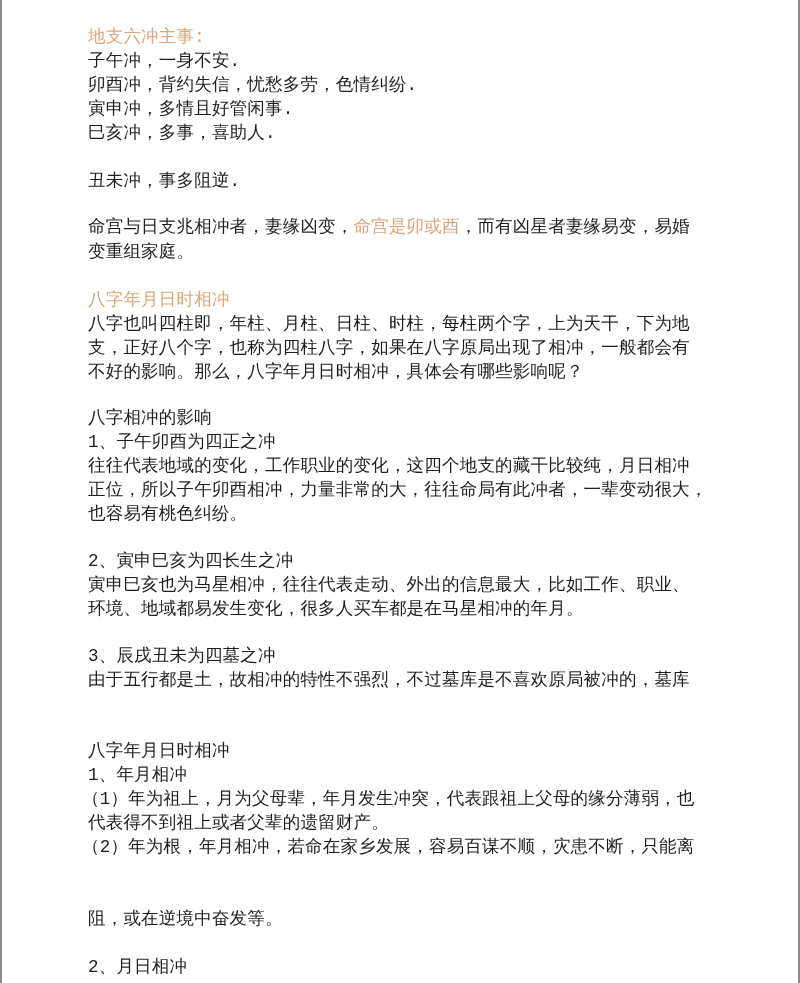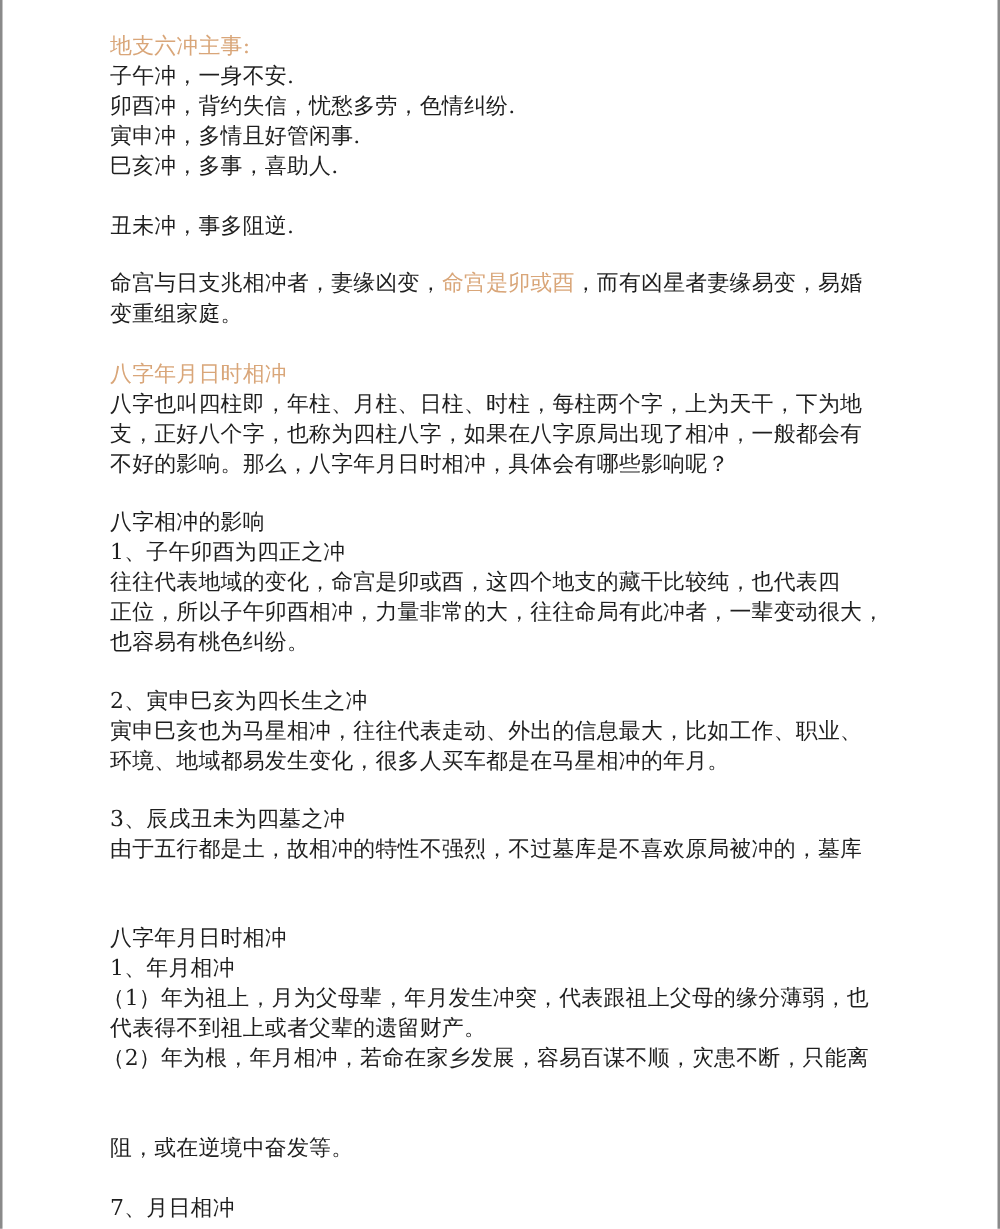--- a/index.html
+++ b/index.html
@@ -9,20 +9,21 @@
     font-family: "DejaVu Serif", "Liberation Serif", serif;
     color: #1e1e1e;
   }
   .page {
     position: relative;
     width: 800px; height: 983px;
     box-sizing: border-box;
     border-left: 2px solid #8a8a8a;
     border-right: 2px solid #8a8a8a;
     background: #fff;
+    font-family: Liberation Mono, monospace;
   }
   .line {
     position: absolute;
     left: 86px;
     font-size: 17.5px;
     line-height: 22px;
     white-space: nowrap;
     letter-spacing: 0.2px;
   }
   .accent { color: #d9a679; }
@@ -44,33 +45,33 @@
   <div class="line" style="top:170px">丑未冲，事多阻逆.</div>
   <div class="line" style="top:241px">变重组家庭。</div>
 
   <div class="line accent" style="top:289px">八字年月日时相冲</div>
   <div class="line" style="top:313px">八字也叫四柱即，年柱、月柱、日柱、时柱，每柱两个字，上为天干，下为地</div>
   <div class="line" style="top:337px">支，正好八个字，也称为四柱八字，如果在八字原局出现了相冲，一般都会有</div>
   <div class="line" style="top:361px">不好的影响。那么，八字年月日时相冲，具体会有哪些影响呢？</div>
 
   <div class="line" style="top:407px">八字相冲的影响</div>
   <div class="line" style="top:431px">1、子午卯酉为四正之冲</div>
-  <div class="line" style="top:455px">往往代表地域的变化，命宫是卯或酉，这四个地支的藏干比较纯，也代表四</div>
+  <div class="line" style="top:455px">往往代表地域的变化，工作职业的变化，这四个地支的藏干比较纯，月日相冲</div>
   <div class="line" style="top:479px">正位，所以子午卯酉相冲，力量非常的大，往往命局有此冲者，一辈变动很大，</div>
   <div class="line" style="top:503px">也容易有桃色纠纷。</div>
 
   <div class="line" style="top:550px">2、寅申巳亥为四长生之冲</div>
   <div class="line" style="top:574px">寅申巳亥也为马星相冲，往往代表走动、外出的信息最大，比如工作、职业、</div>
   <div class="line" style="top:598px">环境、地域都易发生变化，很多人买车都是在马星相冲的年月。</div>
 
   <div class="line" style="top:645px">3、辰戌丑未为四墓之冲</div>
   <div class="line" style="top:669px">由于五行都是土，故相冲的特性不强烈，不过墓库是不喜欢原局被冲的，墓库</div>
 
   <div class="line" style="top:740px">八字年月日时相冲</div>
   <div class="line" style="top:764px">1、年月相冲</div>
   <div class="line" style="top:788px; left:80px">（1）年为祖上，月为父母辈，年月发生冲突，代表跟祖上父母的缘分薄弱，也</div>
   <div class="line" style="top:812px">代表得不到祖上或者父辈的遗留财产。</div>
   <div class="line" style="top:836px; left:80px">（2）年为根，年月相冲，若命在家乡发展，容易百谋不顺，灾患不断，只能离</div>
   <div class="line" style="top:908px">阻，或在逆境中奋发等。</div>
 
-  <div class="line" style="top:956px">7、月日相冲</div>
+  <div class="line" style="top:956px">2、月日相冲</div>
 
 </div>
 
 </body></html>

